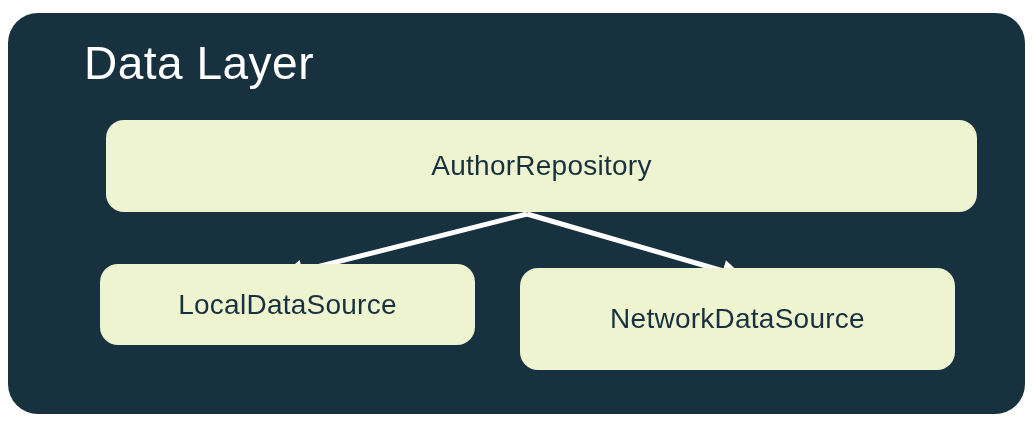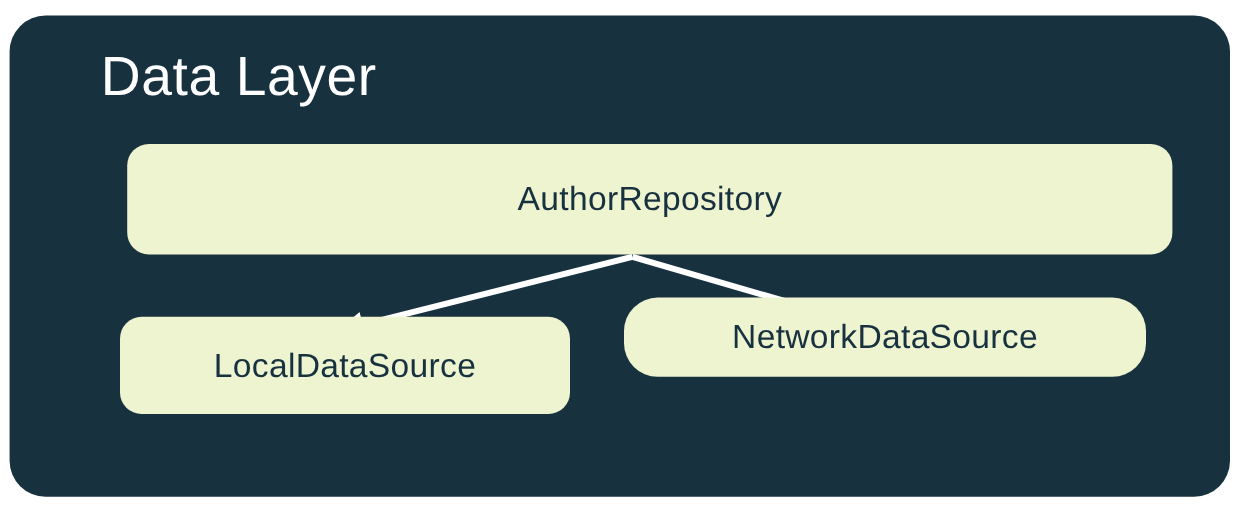--- a/index.html
+++ b/index.html
@@ -57,24 +57,23 @@
   }
   .node-local {
     left: 84px;
     top: 264px;
     width: 375px;
     height: 81px;
     margin-left: 16px;
   }
   .node-network {
     left: 520px;
-    top: 248px;
+    top: 268px;
     width: 435px;
-    height: 66px;
-    border-radius: 28px;
+    height: 102px;
   }
   .arrows {
     position: absolute;
     left: 0;
     top: 0;
     width: 1032px;
     height: 426px;
     pointer-events: none;
   }
 </style>

